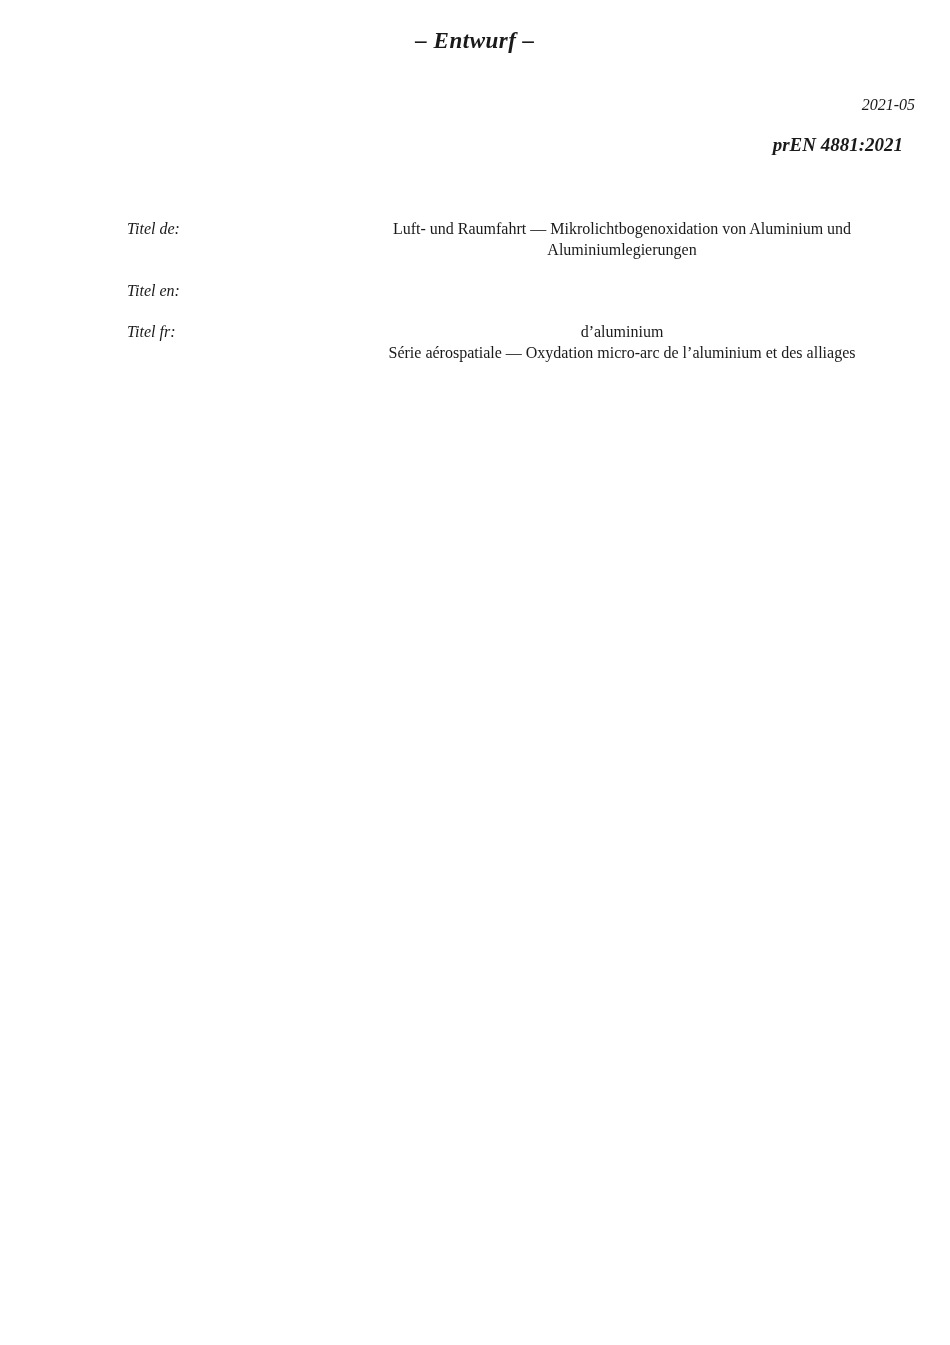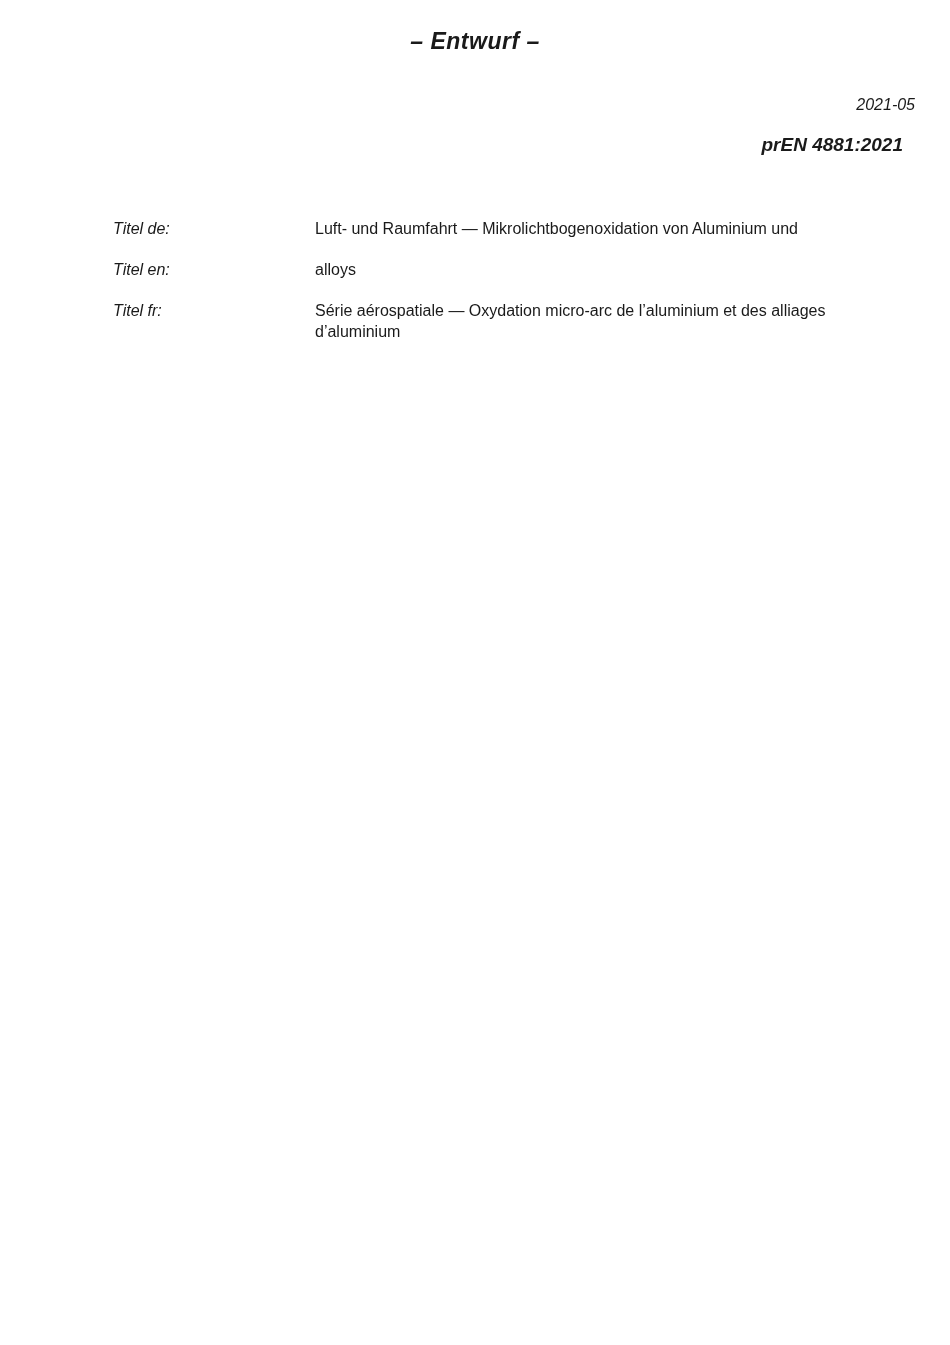--- a/index.html
+++ b/index.html
@@ -5,21 +5,21 @@
   html, body {
     margin: 0;
     padding: 0;
     background: #ffffff;
   }
   .page {
     position: relative;
     width: 950px;
     height: 1345px;
     background: #ffffff;
-    font-family: Liberation Sans, sans-serif;
+    font-family: Liberation Serif, serif;
     color: #1a1a1a;
     overflow: hidden;
   }
   .draft-heading {
     position: absolute;
     top: 28px;
     left: 0;
     width: 100%;
     text-align: center;
     font-size: 23px;
@@ -40,38 +40,39 @@
     top: 134px;
     right: 47px;
     font-size: 19px;
     font-weight: bold;
     font-style: italic;
     text-align: right;
   }
   .titles-block {
     position: absolute;
     top: 218px;
-    left: 113px;
+    left: 127px;
     right: 35px;
   }
   .title-row {
     display: flex;
     align-items: flex-start;
     margin-bottom: 20px;
   }
   .title-label {
     flex: 0 0 202px;
     font-style: italic;
     font-size: 16px;
     line-height: 21px;
   }
   .title-text {
     flex: 1 1 auto;
     font-size: 16px;
     line-height: 21px;
+    text-align: center;
   }
   .title-line {
     white-space: nowrap;
   }
 </style>
 </head>
 <body>
 
 <div class="page">
 
@@ -80,33 +81,33 @@
   <div class="date-label">2021-05</div>
 
   <div class="standard-number">prEN 4881:2021</div>
 
   <div class="titles-block">
 
     <div class="title-row">
       <div class="title-label">Titel de:</div>
       <div class="title-text">
         <div class="title-line">Luft- und Raumfahrt — Mikrolichtbogenoxidation von Aluminium und</div>
+        <div class="title-line">Aluminiumlegierungen</div>
       </div>
     </div>
 
     <div class="title-row">
       <div class="title-label">Titel en:</div>
       <div class="title-text">
-        <div class="title-line">alloys</div>
       </div>
     </div>
 
     <div class="title-row">
       <div class="title-label">Titel fr:</div>
       <div class="title-text">
+        <div class="title-line">d’aluminium</div>
         <div class="title-line">Série aérospatiale — Oxydation micro-arc de l’aluminium et des alliages</div>
-        <div class="title-line">d’aluminium</div>
       </div>
     </div>
 
   </div>
 
 </div>
 
 </body></html>

